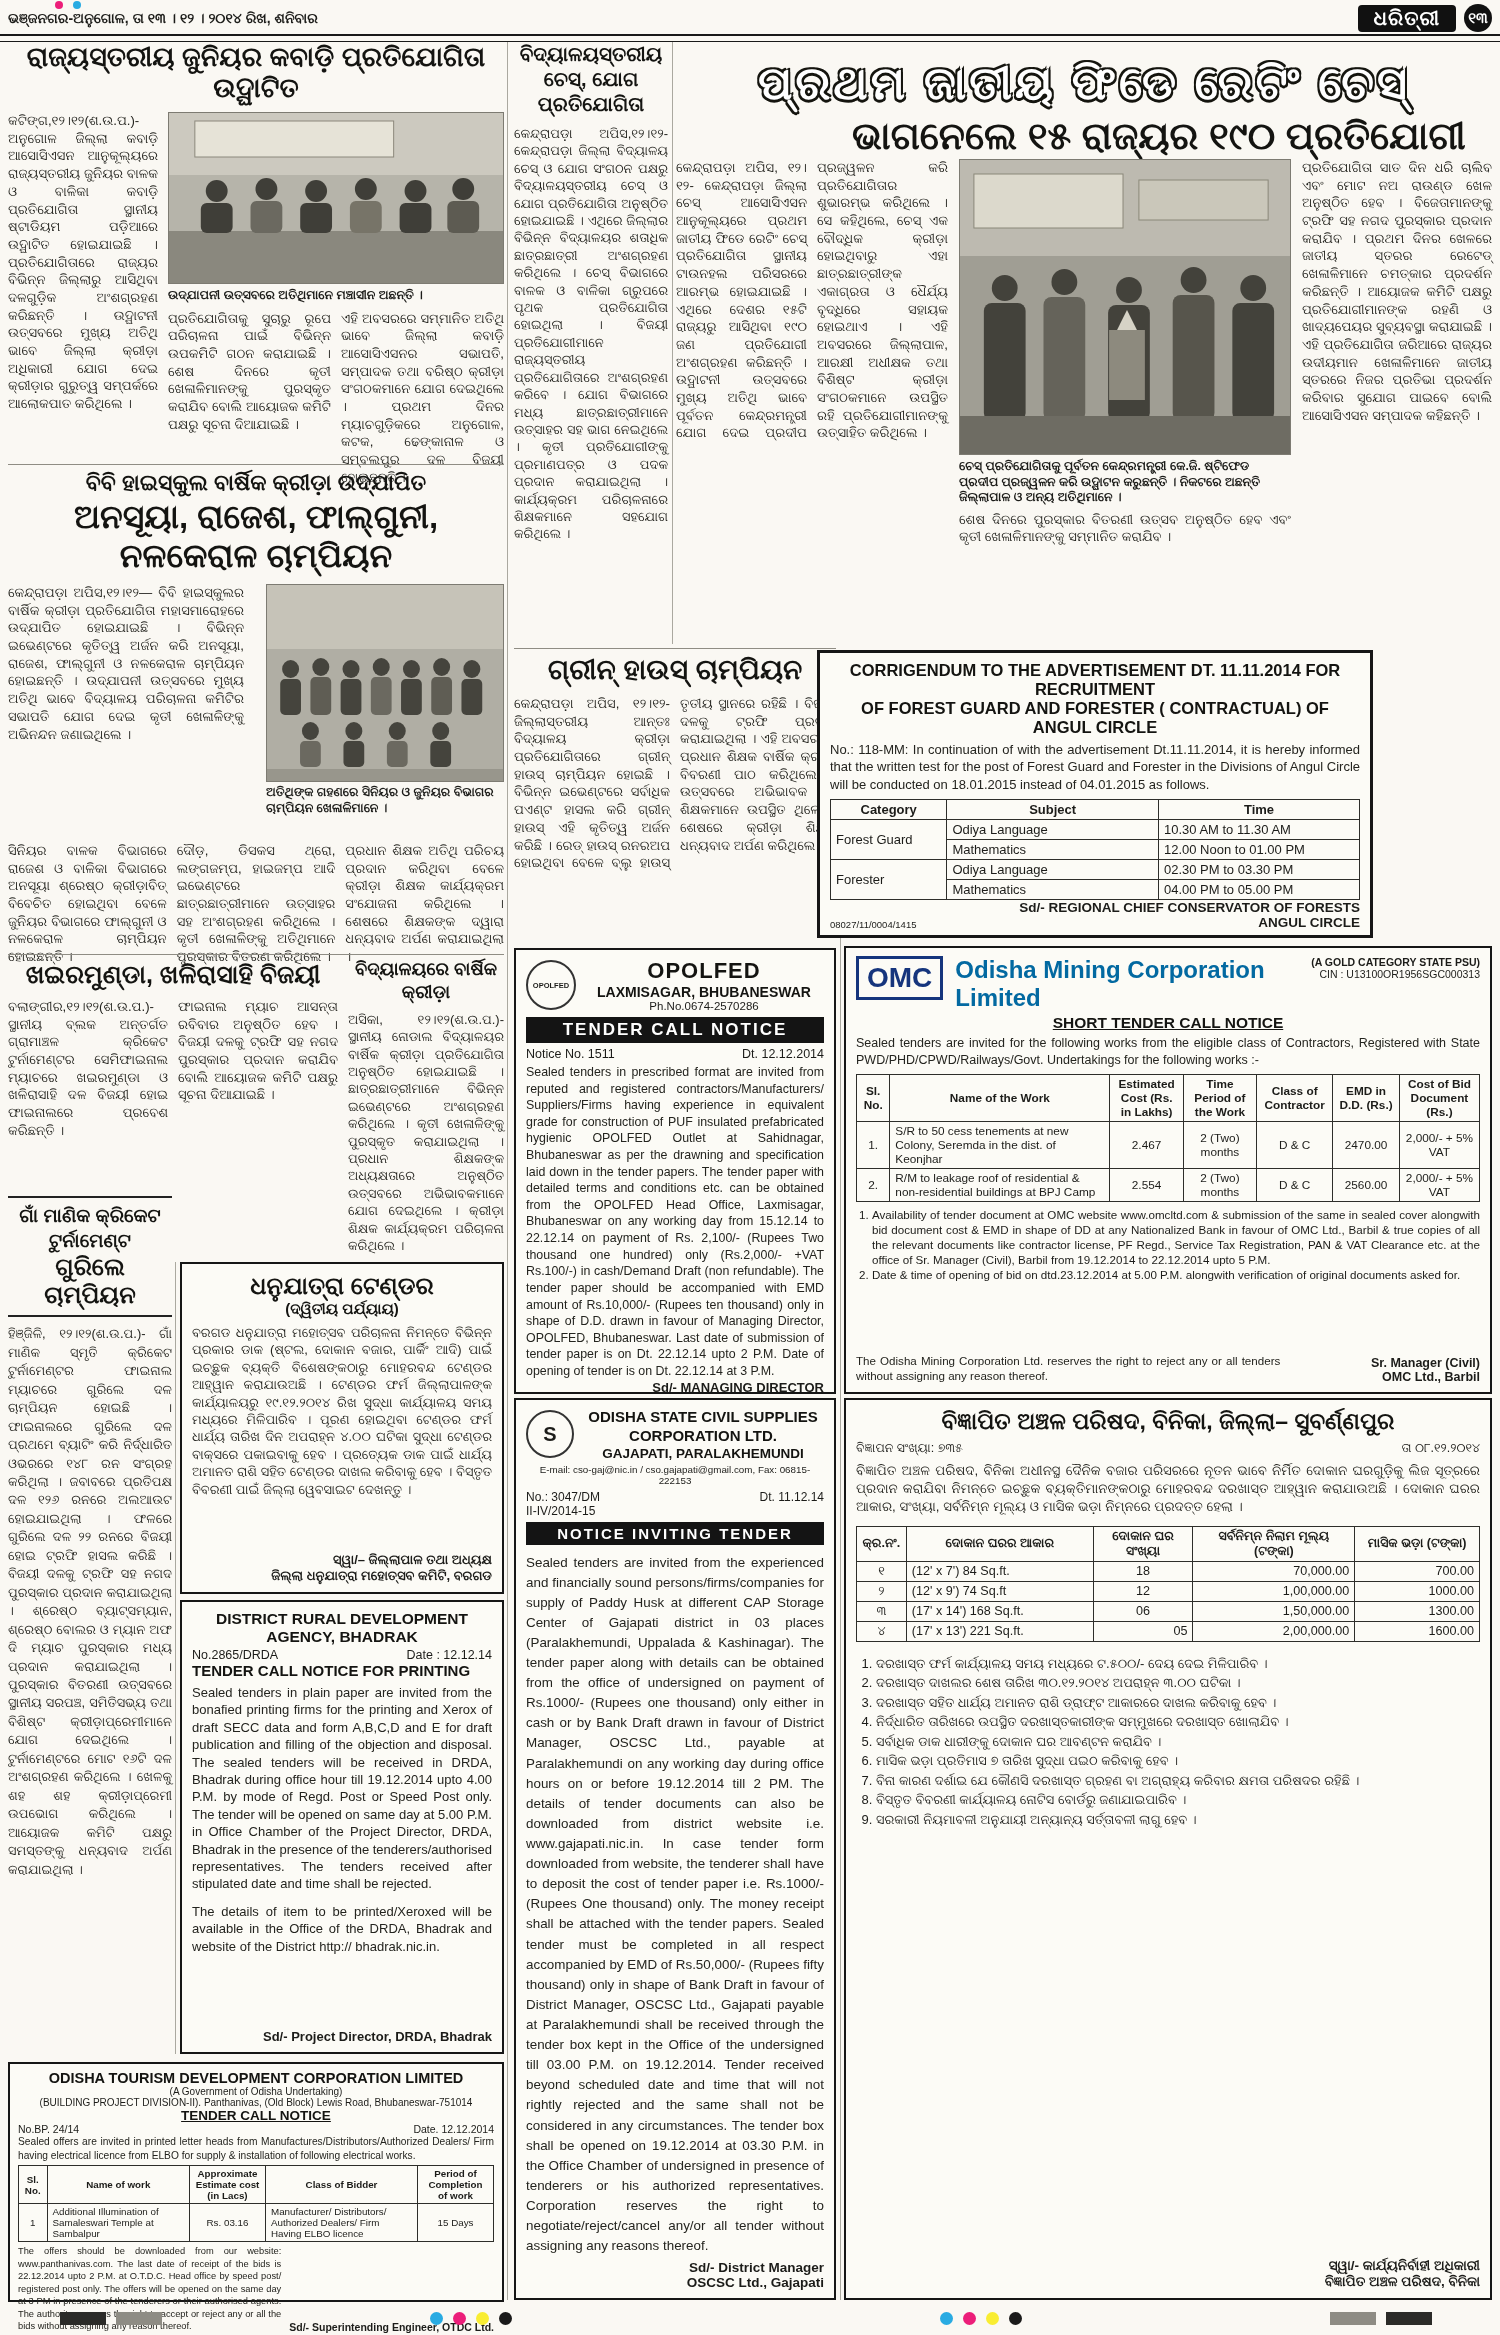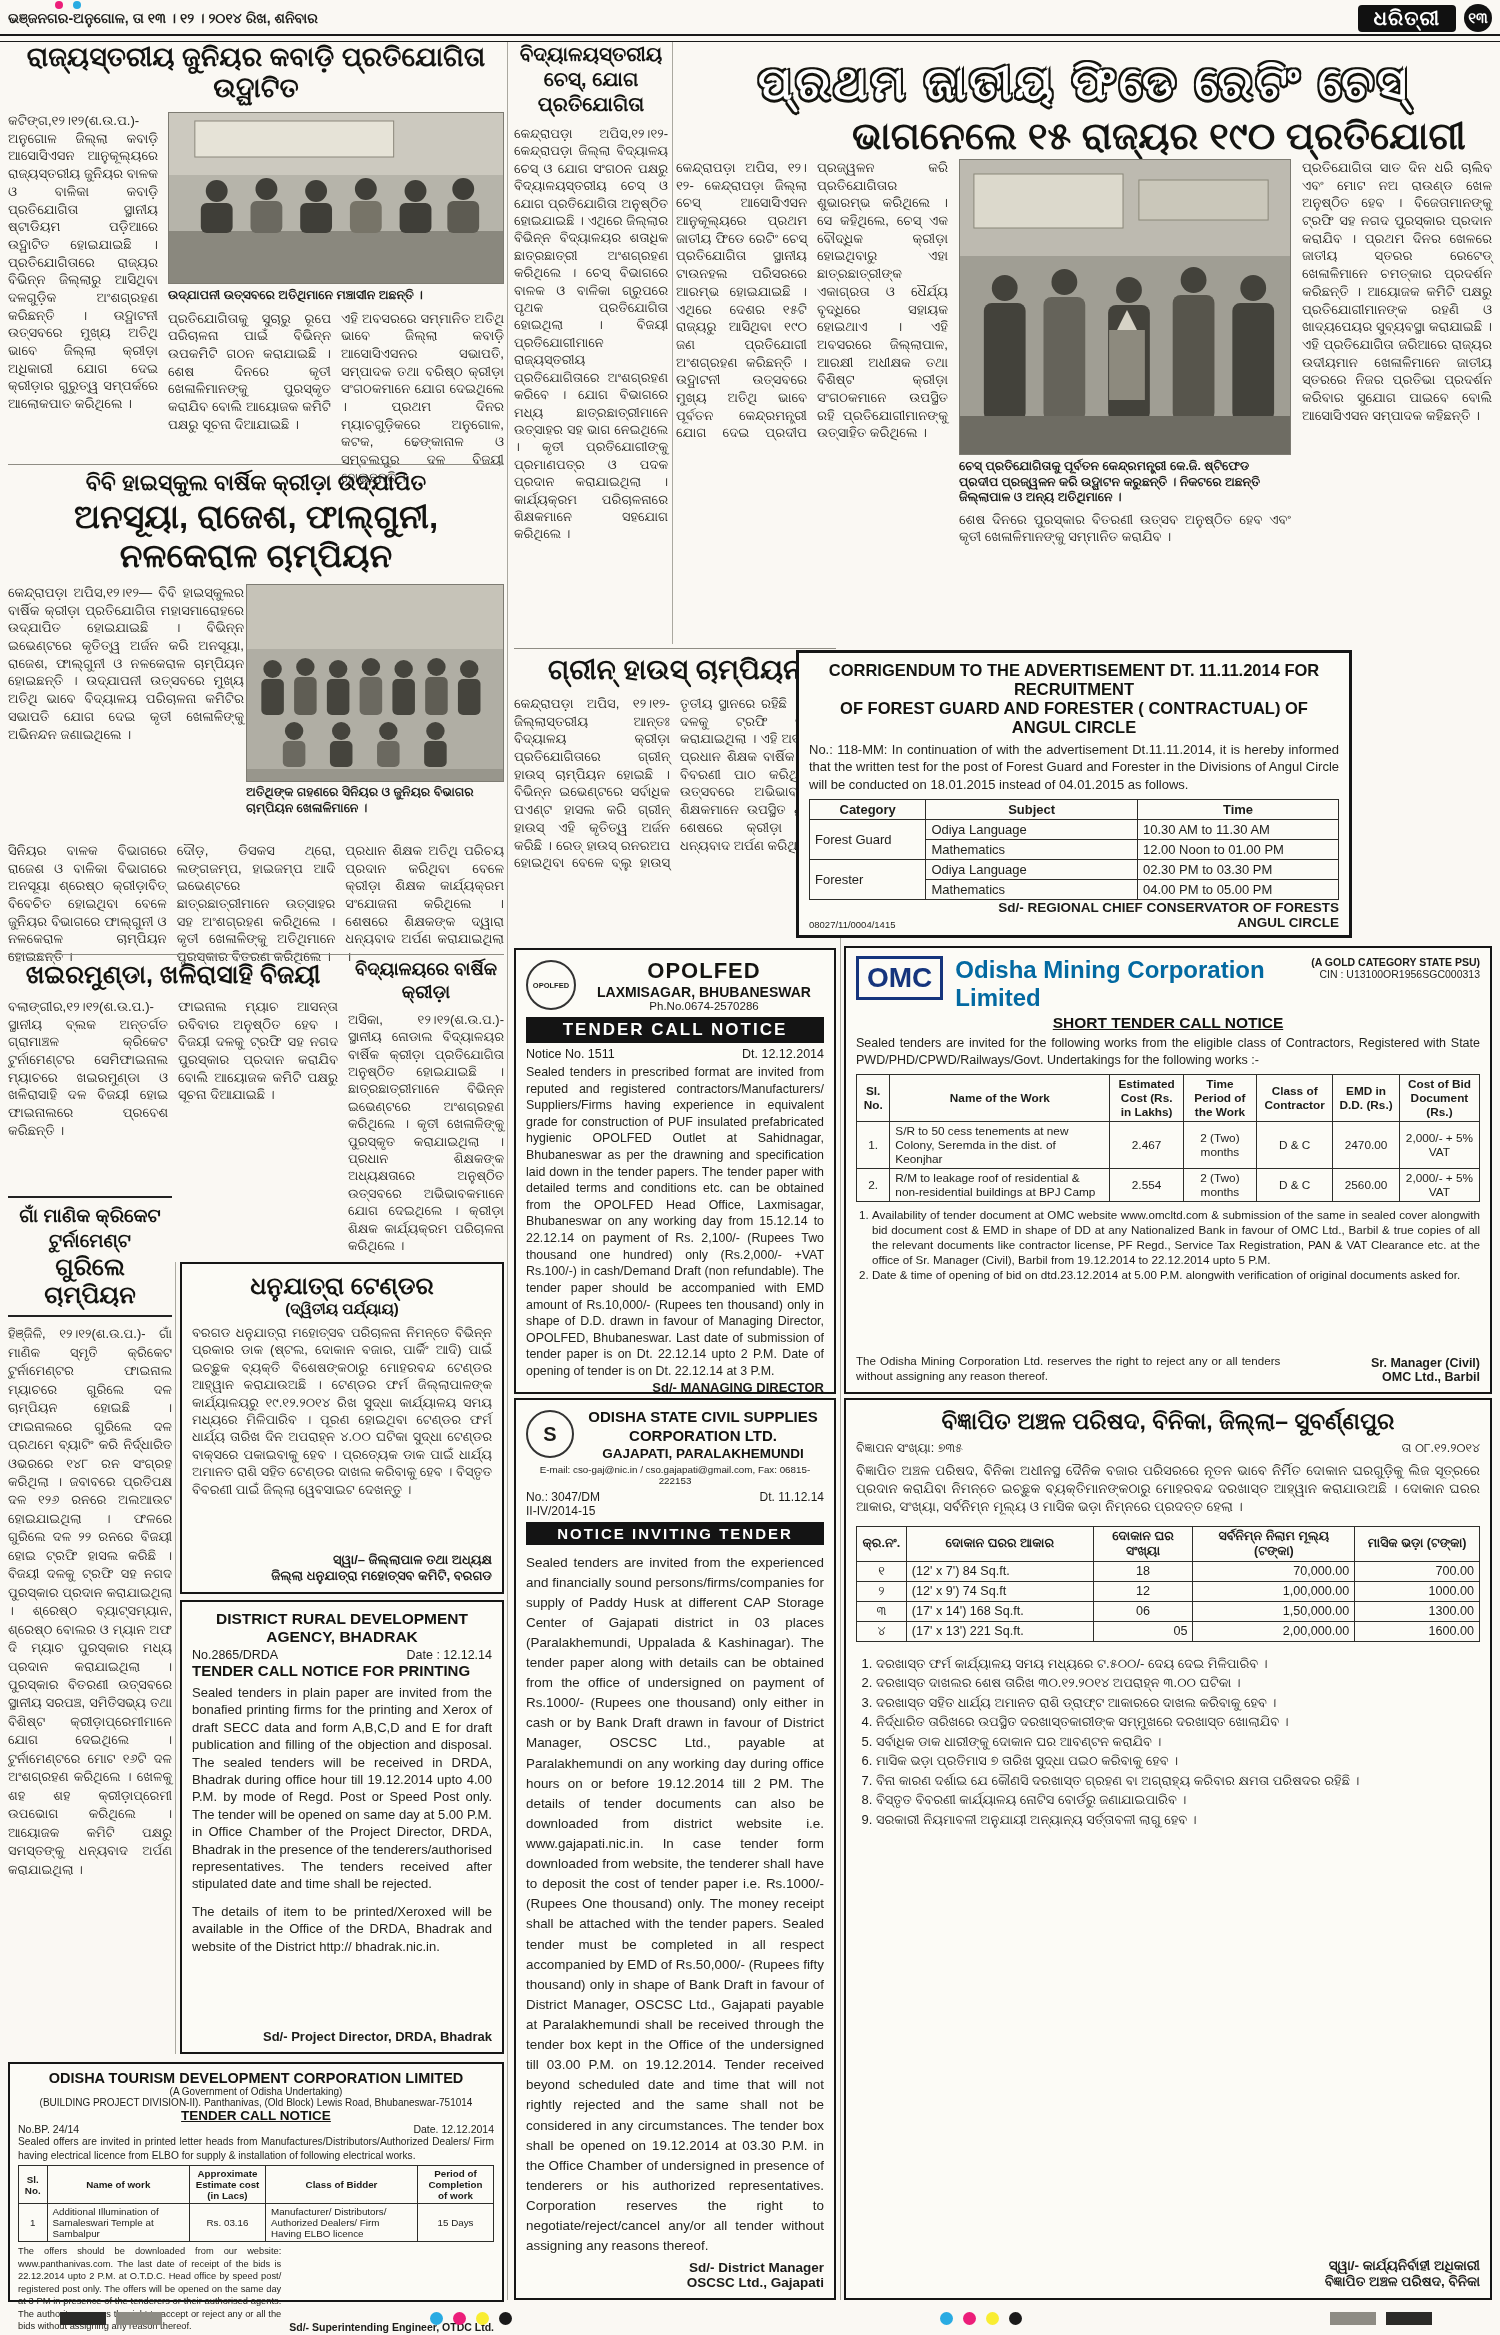--- a/index.html
+++ b/index.html
@@ -95,21 +95,21 @@
           <p class="body">ଏହି ଅବସରରେ ସମ୍ମାନିତ ଅତିଥି ଭାବେ ଜିଲ୍ଲା କବାଡ଼ି ଆସୋସିଏସନର ସଭାପତି, ସମ୍ପାଦକ ତଥା ବରିଷ୍ଠ କ୍ରୀଡ଼ା ସଂଗଠକମାନେ ଯୋଗ ଦେଇଥିଲେ । ପ୍ରଥମ ଦିନର ମ୍ୟାଚଗୁଡ଼ିକରେ ଅନୁଗୋଳ, କଟକ, ଢେଙ୍କାନାଳ ଓ ସମ୍ବଲପୁର ଦଳ ବିଜୟୀ ହୋଇଛନ୍ତି ।</p>
         </div>
       </div>
     </div>
   </section>
 
   <div class="abs hrule" style="left:8px;top:464px;width:496px"></div>
   <section class="abs" style="left:8px;top:470px;width:496px;height:478px">
     <h2 class="hl" style="font-size:22px;text-align:center">ବିବି ହାଇସ୍କୁଲ ବାର୍ଷିକ କ୍ରୀଡ଼ା ଉଦ୍ଯାପିତ</h2>
     <h1 class="hl" style="font-size:33px;text-align:center;margin-top:2px">ଅନସୂୟା, ରାଜେଶ, ଫାଲ୍ଗୁନୀ, ନଳକେରାଳ ଚାମ୍ପିୟନ</h1>
-    <div style="display:flex;gap:2px;margin-top:8px;height:248px">
+    <div style="display:flex;gap:22px;margin-top:8px;height:248px">
       <p class="body" style="width:236px;flex:none">କେନ୍ଦ୍ରାପଡ଼ା ଅପିସ,୧୨।୧୨— ବିବି ହାଇସ୍କୁଲର ବାର୍ଷିକ କ୍ରୀଡ଼ା ପ୍ରତିଯୋଗିତା ମହାସମାରୋହରେ ଉଦ୍ଯାପିତ ହୋଇଯାଇଛି । ବିଭିନ୍ନ ଇଭେଣ୍ଟରେ କୃତିତ୍ୱ ଅର୍ଜନ କରି ଅନସୂୟା, ରାଜେଶ, ଫାଲ୍ଗୁନୀ ଓ ନଳକେରାଳ ଚାମ୍ପିୟନ ହୋଇଛନ୍ତି । ଉଦ୍ଯାପନୀ ଉତ୍ସବରେ ମୁଖ୍ୟ ଅତିଥି ଭାବେ ବିଦ୍ୟାଳୟ ପରିଚାଳନା କମିଟିର ସଭାପତି ଯୋଗ ଦେଇ କୃତୀ ଖେଳାଳିଙ୍କୁ ଅଭିନନ୍ଦନ ଜଣାଇଥିଲେ ।</p>
       <div style="flex:1">
         <div class="photo" style="height:196px">
           <svg viewBox="0 0 250 196" preserveAspectRatio="none">
             <rect width="250" height="196" fill="#b0aea4"></rect>
             <rect width="250" height="64" fill="#c6c3b8"></rect>
             <g fill="#45443d">
               <circle cx="25" cy="84" r="9"></circle>
                 <rect x="14" y="94" width="22" height="36" rx="5"></rect>
               <circle cx="57" cy="82" r="9"></circle>
@@ -186,21 +186,21 @@
       <p class="body" style="flex:1">ପ୍ରତିଯୋଗିତା ସାତ ଦିନ ଧରି ଚାଲିବ ଏବଂ ମୋଟ ନଅ ରାଉଣ୍ଡ ଖେଳ ଅନୁଷ୍ଠିତ ହେବ । ବିଜେତାମାନଙ୍କୁ ଟ୍ରଫି ସହ ନଗଦ ପୁରସ୍କାର ପ୍ରଦାନ କରାଯିବ । ପ୍ରଥମ ଦିନର ଖେଳରେ ଜାତୀୟ ସ୍ତରର ରେଟେଡ୍ ଖେଳାଳିମାନେ ଚମତ୍କାର ପ୍ରଦର୍ଶନ କରିଛନ୍ତି । ଆୟୋଜକ କମିଟି ପକ୍ଷରୁ ପ୍ରତିଯୋଗୀମାନଙ୍କ ରହଣି ଓ ଖାଦ୍ୟପେୟର ସୁବ୍ୟବସ୍ଥା କରାଯାଇଛି । ଏହି ପ୍ରତିଯୋଗିତା ଜରିଆରେ ରାଜ୍ୟର ଉଦୀୟମାନ ଖେଳାଳିମାନେ ଜାତୀୟ ସ୍ତରରେ ନିଜର ପ୍ରତିଭା ପ୍ରଦର୍ଶନ କରିବାର ସୁଯୋଗ ପାଇବେ ବୋଲି ଆସୋସିଏସନ ସମ୍ପାଦକ କହିଛନ୍ତି ।</p>
     </div>
   </section>
 
   <div class="abs hrule" style="left:514px;top:648px;width:322px"></div>
   <section class="abs" style="left:514px;top:654px;width:322px;height:288px">
     <h1 class="hl" style="font-size:28px;text-align:center">ଗ୍ରୀନ୍ ହାଉସ୍ ଚାମ୍ପିୟନ</h1>
     <div class="body cols2" style="margin-top:8px">କେନ୍ଦ୍ରାପଡ଼ା ଅପିସ, ୧୨।୧୨- ଜିଲ୍ଲାସ୍ତରୀୟ ଆନ୍ତଃ ବିଦ୍ୟାଳୟ କ୍ରୀଡ଼ା ପ୍ରତିଯୋଗିତାରେ ଗ୍ରୀନ୍ ହାଉସ୍ ଚାମ୍ପିୟନ ହୋଇଛି । ବିଭିନ୍ନ ଇଭେଣ୍ଟରେ ସର୍ବାଧିକ ପଏଣ୍ଟ ହାସଲ କରି ଗ୍ରୀନ୍ ହାଉସ୍ ଏହି କୃତିତ୍ୱ ଅର୍ଜନ କରିଛି । ରେଡ୍ ହାଉସ୍ ରନରଅପ ହୋଇଥିବା ବେଳେ ବ୍ଲୁ ହାଉସ୍ ତୃତୀୟ ସ୍ଥାନରେ ରହିଛି । ବିଜୟୀ ଦଳକୁ ଟ୍ରଫି ପ୍ରଦାନ କରାଯାଇଥିଲା । ଏହି ଅବସରରେ ପ୍ରଧାନ ଶିକ୍ଷକ ବାର୍ଷିକ କ୍ରୀଡ଼ା ବିବରଣୀ ପାଠ କରିଥିଲେ । ଉତ୍ସବରେ ଅଭିଭାବକ ଓ ଶିକ୍ଷକମାନେ ଉପସ୍ଥିତ ଥିଲେ । ଶେଷରେ କ୍ରୀଡ଼ା ଶିକ୍ଷକ ଧନ୍ୟବାଦ ଅର୍ପଣ କରିଥିଲେ ।</div>
   </section>
 
-  <section class="abs notice" style="left:796px;top:650px;width:556px;height:288px;border-width:3px">
+  <section class="abs notice" style="left:817px;top:650px;width:556px;height:288px;border-width:3px">
     <h2 class="hl" style="font-size:16.5px;text-align:center">CORRIGENDUM TO THE ADVERTISEMENT DT. 11.11.2014 FOR RECRUITMENT</h2>
     <h2 class="hl" style="font-size:16.5px;text-align:center">OF FOREST GUARD AND FORESTER ( CONTRACTUAL) OF ANGUL CIRCLE</h2>
     <p class="body" style="font-size:13px;margin-top:4px">No.: 118-MM: In continuation of with the advertisement Dt.11.11.2014, it is hereby informed that the written test for the post of Forest Guard and Forester in the Divisions of Angul Circle will be conducted on 18.01.2015 instead of 04.01.2015 as follows.</p>
     <table class="tbl" style="font-size:13px;margin-top:6px">
       <thead>
         <tr>
           <th style="width:22%">Category</th>
           <th style="width:40%">Subject</th>
           <th style="width:38%">Time</th>
         </tr>

